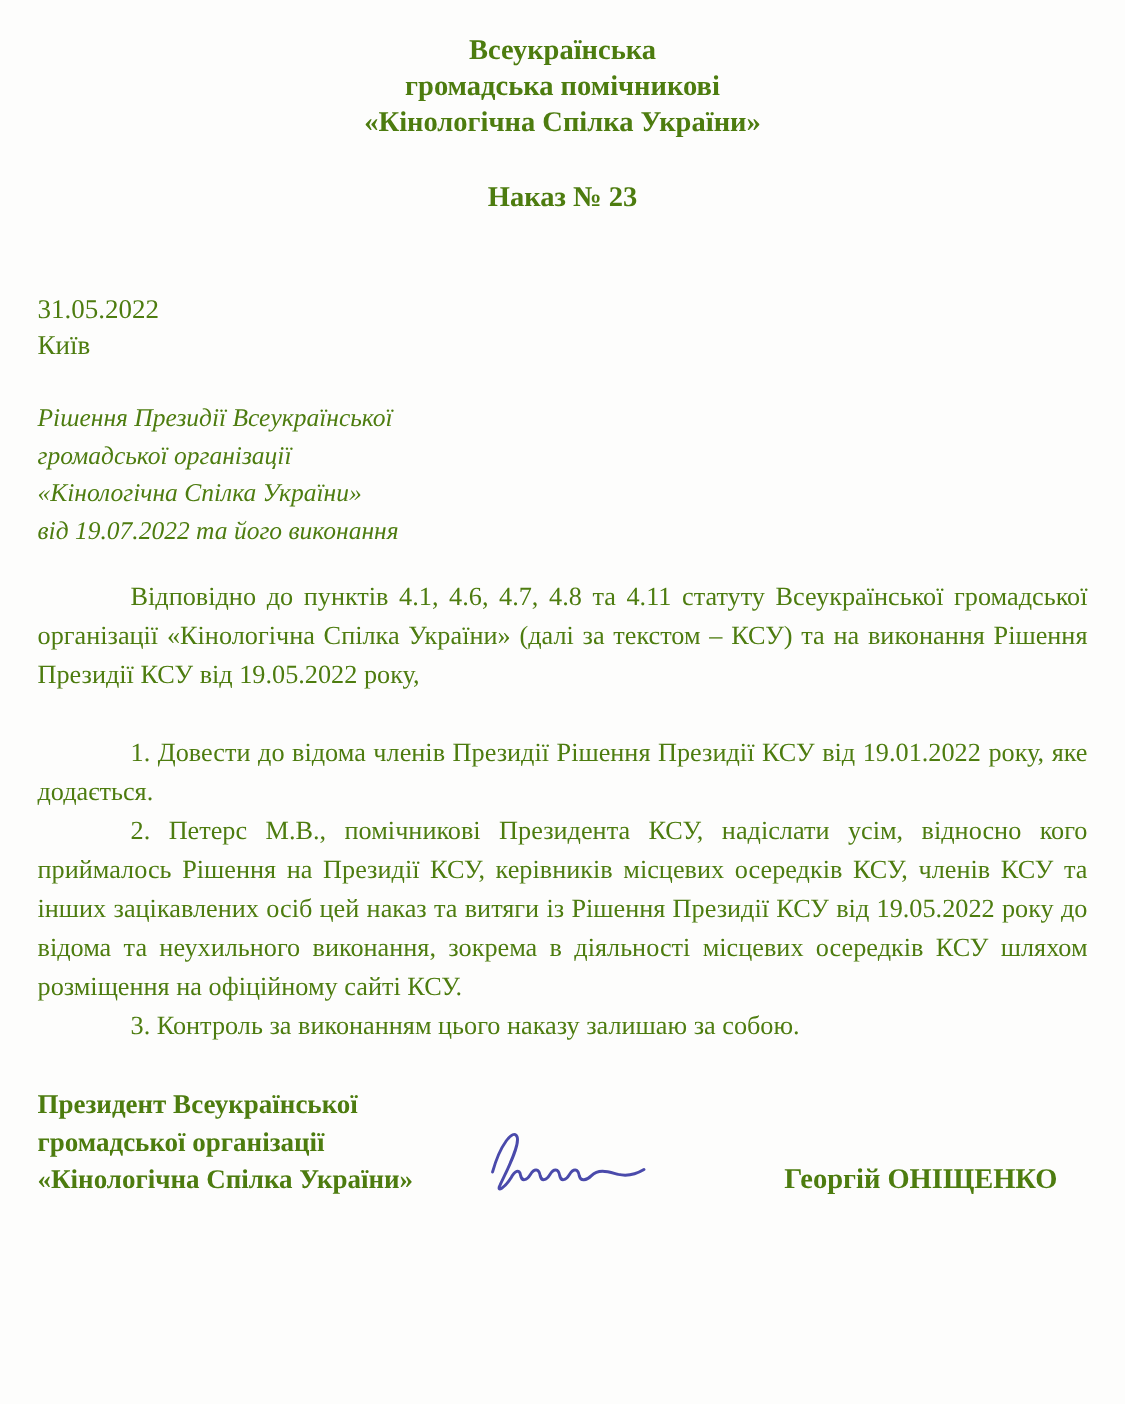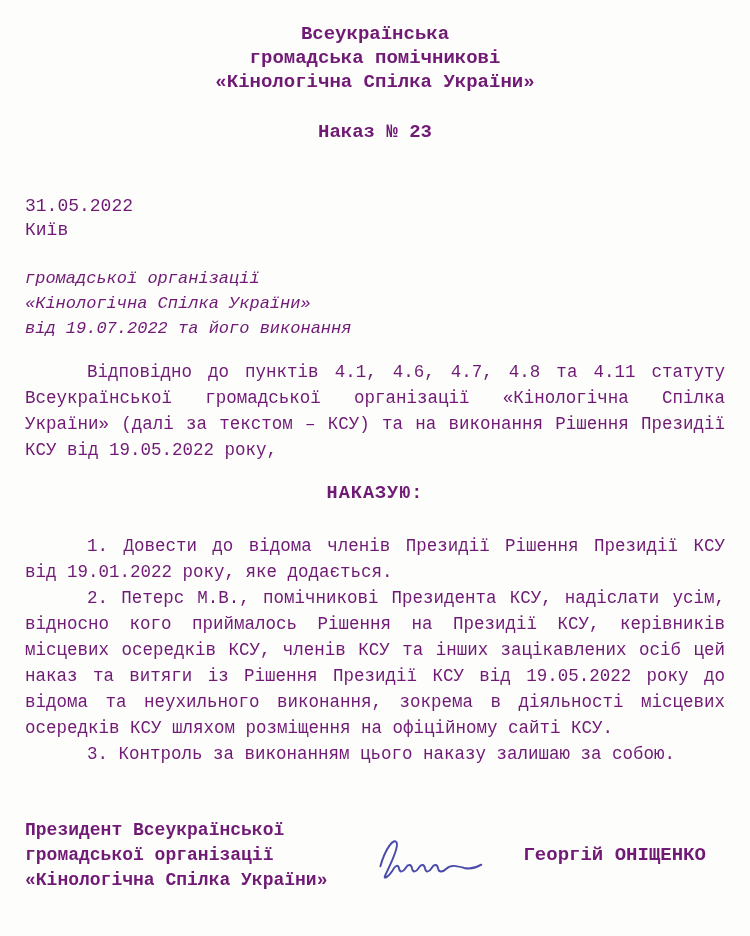--- a/index.html
+++ b/index.html
@@ -9,22 +9,22 @@
     background: #e9e9e9;
   }
   .page {
     position: relative;
     width: 750px;
     height: 936px;
     margin: 0 auto;
     background: #fdfdfc;
     box-sizing: border-box;
     padding: 22px 25px 0 25px;
-    font-family: Liberation Mono, monospace;
-    color: #701a75;
+    font-family: Liberation Serif, serif;
+    color: #4d7c0f;
     overflow: hidden;
   }
   .org-block {
     text-align: center;
     font-weight: bold;
     font-size: 19px;
     line-height: 24px;
   }
   .order-title {
     text-align: center;
@@ -66,22 +66,22 @@
   .items { margin-top: 26px; }
   .item {
     font-size: 17.5px;
     line-height: 26px;
     text-align: justify;
     text-indent: 62px;
     margin: 0;
   }
   .sig-row {
     display: flex;
-    align-items: center;
-    margin-top: 51px;
+    align-items: flex-end;
+    margin-top: 28px;
   }
   .sig-title {
     font-weight: bold;
     font-size: 18px;
     line-height: 25px;
     white-space: nowrap;
   }
   .sig-ink {
     flex: 0 0 auto;
     margin: 0 8px 0 42px;
@@ -110,28 +110,28 @@
   </div>
 
   <div class="order-title">Наказ № 23</div>
 
   <div class="meta-row">
     <span class="meta-date">31.05.2022</span>
     <span class="meta-city">Київ</span>
   </div>
 
   <div class="subject">
+    <div>Рішення Президії Всеукраїнської</div>
     <div>громадської організації</div>
     <div>«Кінологічна Спілка України»</div>
     <div>від 19.07.2022 та його виконання</div>
   </div>
 
   <p class="intro">Відповідно до пунктів 4.1, 4.6, 4.7, 4.8 та 4.11 статуту Всеукраїнської громадської організації «Кінологічна Спілка України» (далі за текстом – КСУ) та на виконання Рішення Президії КСУ від 19.05.2022 року,</p>
 
-  <div class="decree-heading">НАКАЗУЮ:</div>
 
   <div class="items">
     <p class="item">1. Довести до відома членів Президії Рішення Президії КСУ від 19.01.2022 року, яке додається.</p>
     <p class="item">2. Петерс М.В., помічникові Президента КСУ, надіслати усім, відносно кого приймалось Рішення на Президії КСУ, керівників місцевих осередків КСУ, членів КСУ та інших зацікавлених осіб цей наказ та витяги із Рішення Президії КСУ від 19.05.2022 року до відома та неухильного виконання, зокрема в діяльності місцевих осередків КСУ шляхом розміщення на офіційному сайті КСУ.</p>
     <p class="item">3. Контроль за виконанням цього наказу залишаю за собою.</p>
   </div>
 
   <div class="sig-row">
     <div class="sig-title">
       <div>Президент Всеукраїнської</div>

